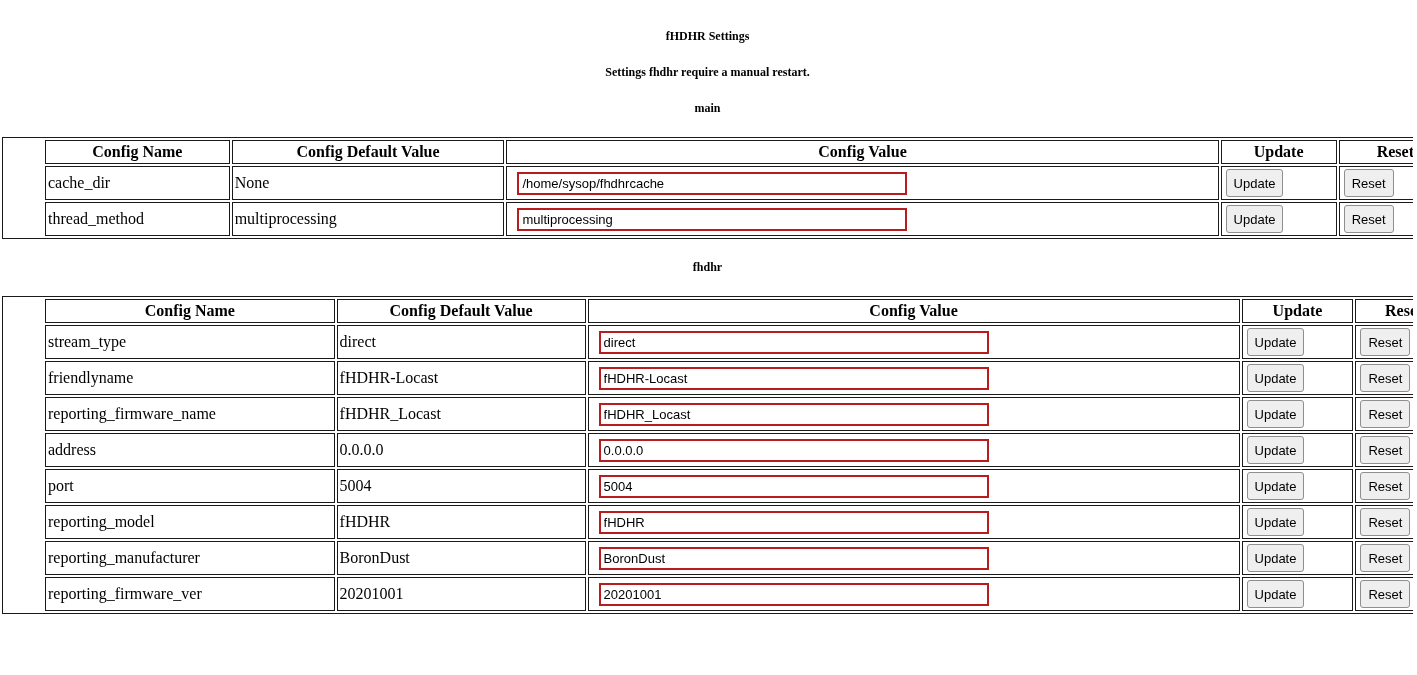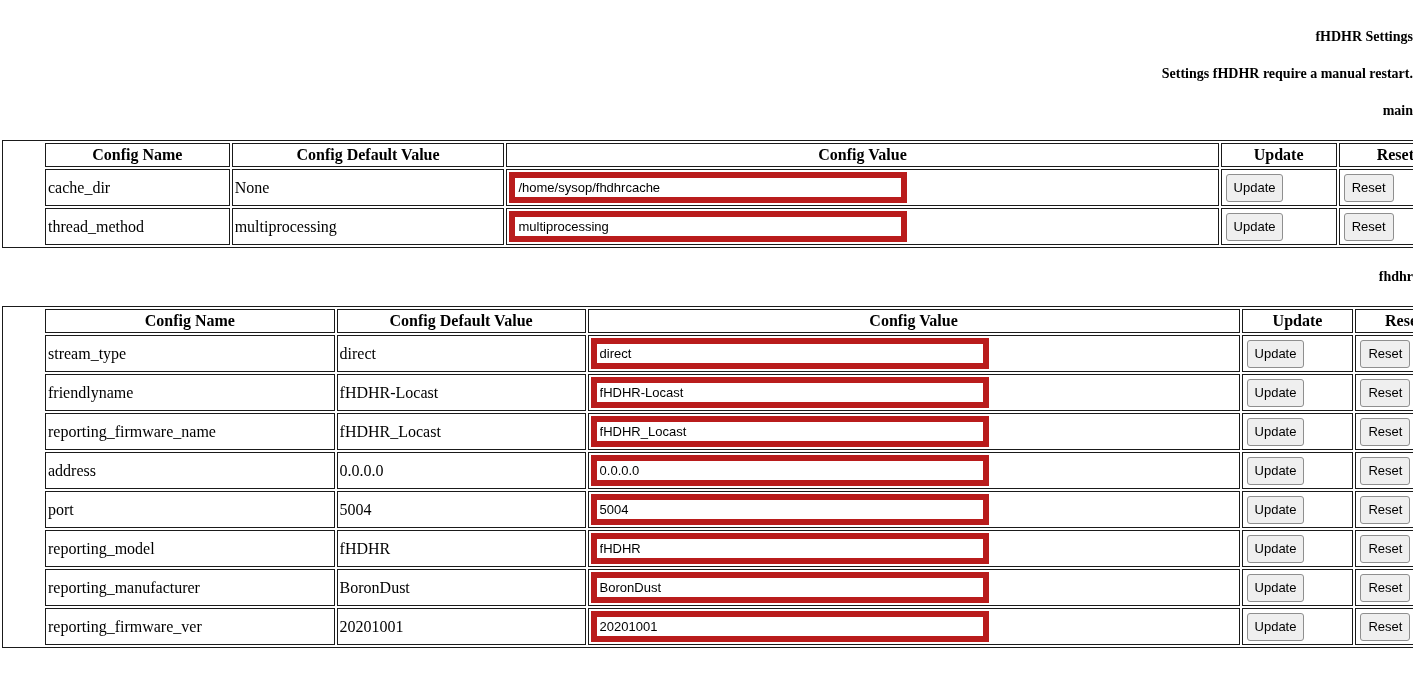--- a/index.html
+++ b/index.html
@@ -5,22 +5,22 @@
   * { box-sizing: content-box; }
   html, body { background: #ffffff; }
   body {
     margin: 8px 2px 2px 2px;
     font-family: "Liberation Serif", serif;
     font-size: 16px;
     color: #000;
     width: 1411px;
   }
   h4 {
-    text-align: right;
-    font-size: 14px;
+    text-align: center;
+    font-size: 12px;
     font-weight: bold;
     margin: 21px 0;
     font-family: "Liberation Serif", serif;
   }
   table.settings {
     width: 100%;
     border: 1px solid #1a1a1a;
     border-spacing: 2px;
     border-collapse: separate;
     table-layout: fixed;
@@ -52,42 +52,42 @@
   .tbl-fhdhr col.c3 { width: 46.6%; }
   .tbl-fhdhr col.c4 { width: 8.0%; }
   .tbl-fhdhr col.c5 { width: 6.9%; }
 
   input.value-input {
     width: 380px;
     font-family: "Liberation Sans", sans-serif;
     font-size: 13px;
     color: #000;
     background: #fff;
-    border: 6px solid #b91c1c;
+    border: 2px solid #b91c1c;
     border-radius: 0;
     padding: 2px 3px;
-    margin: 1px 0;
+    margin: 1px 8px;
   }
   button.form-btn {
     font-family: "Liberation Sans", sans-serif;
     font-size: 13px;
     color: #000;
     background: #efefef;
     border: 1px solid #8f8f8f;
     border-radius: 3px;
     padding: 2px 7px;
     margin: 1px 2px;
     height: 22px;
   }
 </style>
 </head>
 <body>
 
 <h4>fHDHR Settings</h4>
-<h4>Settings fHDHR require a manual restart.</h4>
+<h4>Settings fhdhr require a manual restart.</h4>
 
 <h4>main</h4>
 <table class="settings tbl-main">
   <colgroup>
     <col class="c1">
       <col class="c2">
       <col class="c3">
       <col class="c4">
       <col class="c5">
   </colgroup>

